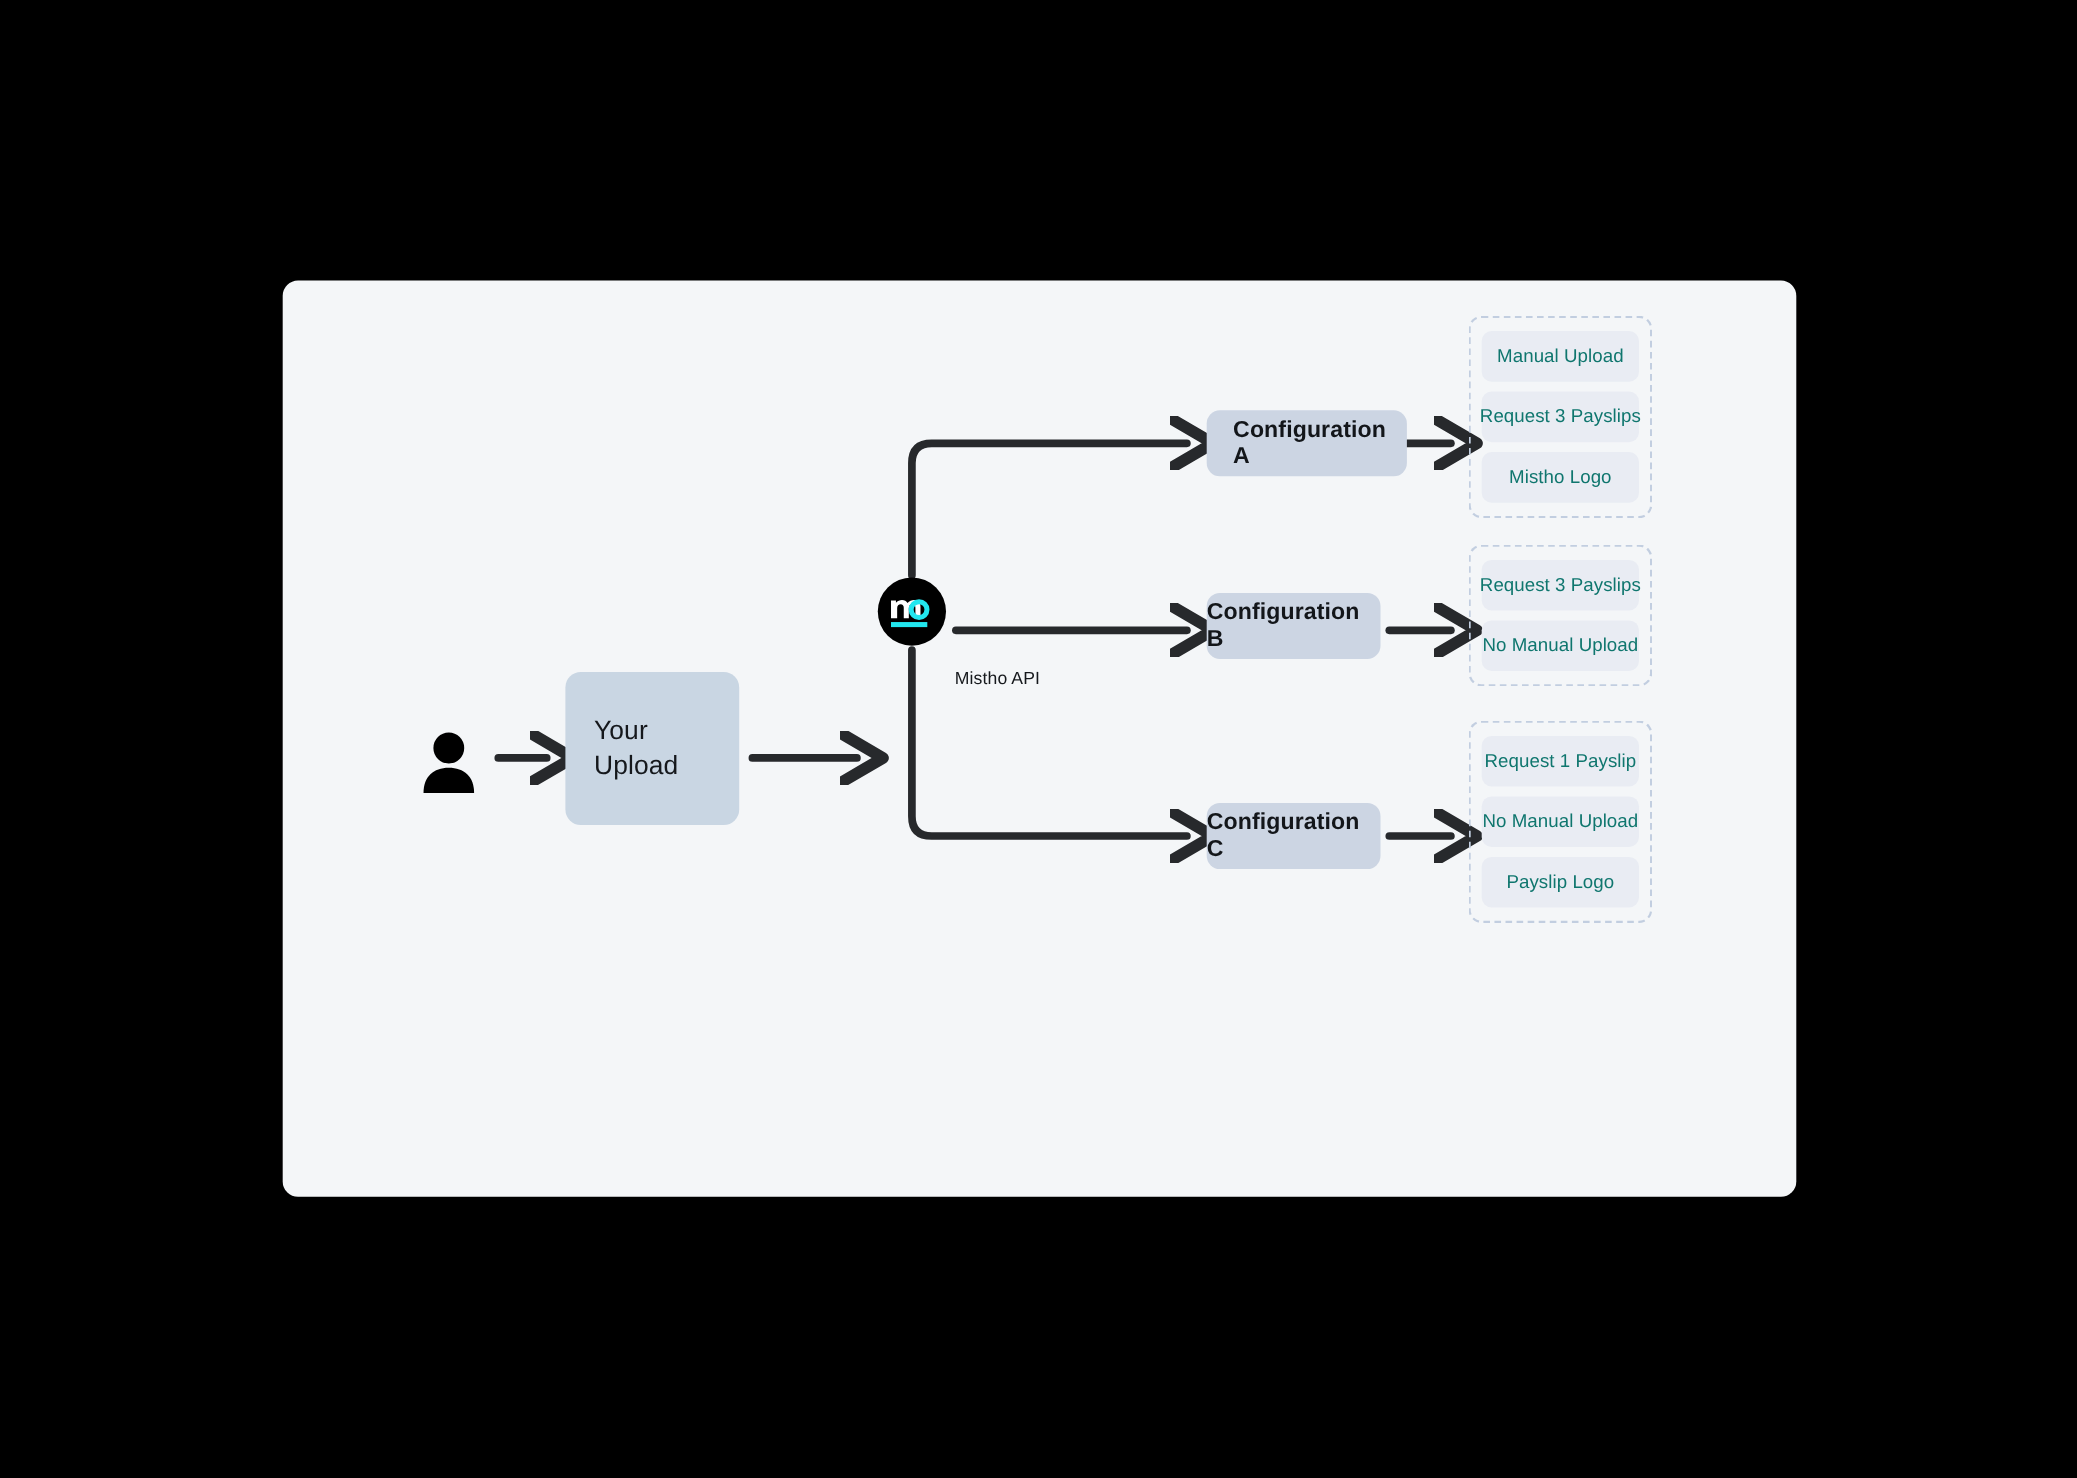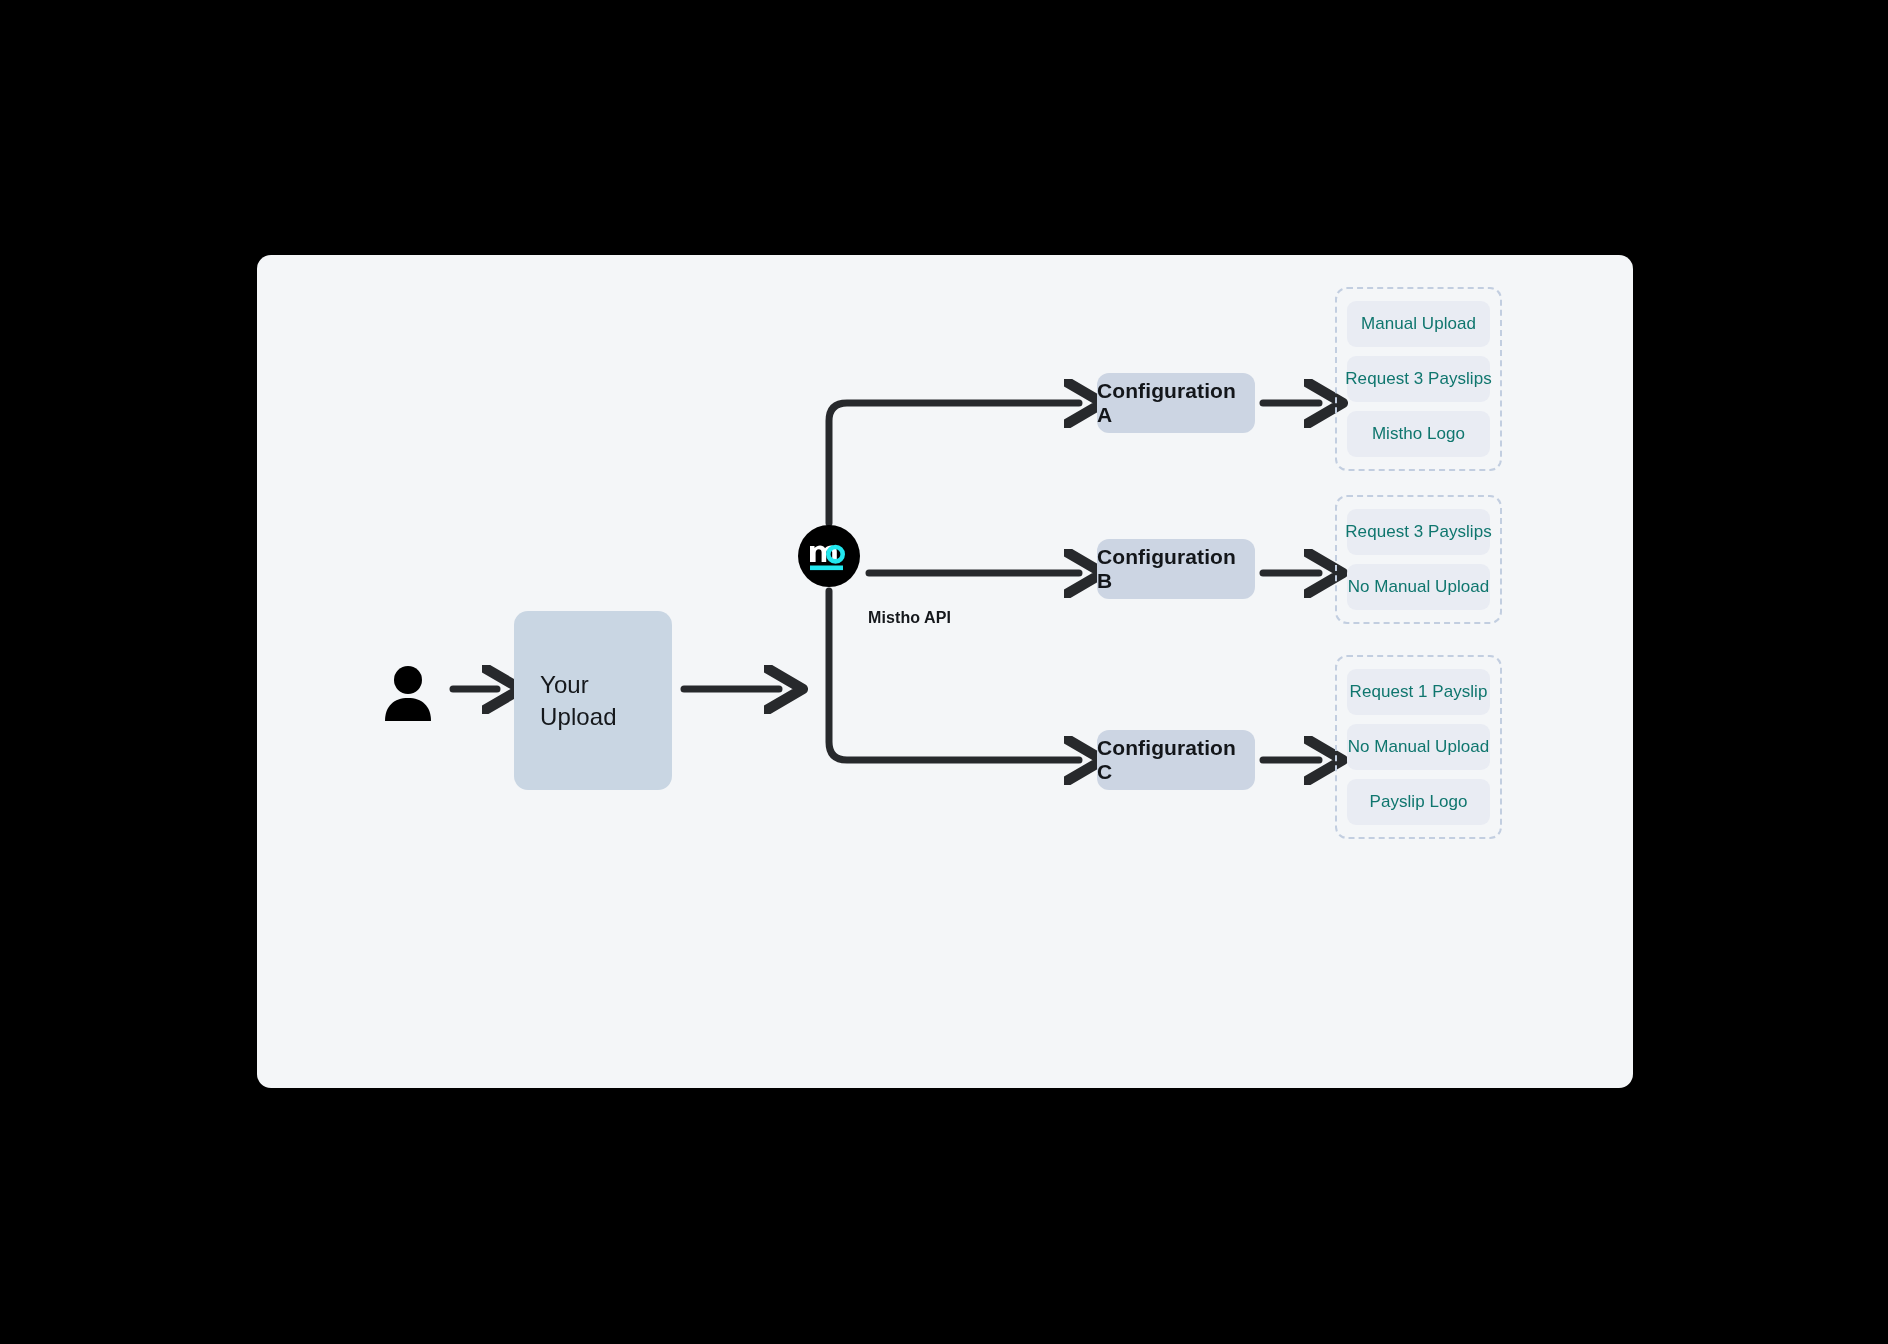--- a/index.html
+++ b/index.html
@@ -44,21 +44,21 @@
     width: 52px;
     height: 56px;
   }
 
   
   #backend-box {
     position: absolute;
     left: 257px;
     top: 356px;
     width: 158px;
-    height: 179px;
+    height: 139px;
     background: #c9d6e3;
     border-radius: 14px;
     box-sizing: border-box;
     padding: 0 26px;
     display: flex;
     align-items: center;
   }
   #backend-box .label {
     font-size: 24px;
     color: #15181c;
@@ -87,42 +87,42 @@
     left: 11px;
     top: 16px;
     width: 40px;
     height: 32px;
   }
   #mistho-caption {
     position: absolute;
     left: 70px;
     top: 84px;
     font-size: 16px;
-    font-weight: bold;
+    font-weight: normal;
     color: #15181c;
     white-space: nowrap;
     letter-spacing: 0.1px;
   }
 
   
   .config-box {
     position: absolute;
     width: 158px;
     height: 60px;
     background: #ccd5e3;
     border-radius: 12px;
     display: flex;
     align-items: center;
     justify-content: center;
     font-size: 21px;
     font-weight: bold;
     color: #13161a;
     letter-spacing: 0.1px;
   }
-  #config-a { left: 840px; top: 118px; }
+  #config-a { left: 840px; top: 118px; padding-left: 24px; }
   #config-b { left: 840px; top: 284px; }
   #config-c { left: 840px; top: 475px; }
 
   
   .group {
     position: absolute;
     left: 1078px;
     border: 2px dashed #c2cee0;
     border-radius: 12px;
     box-sizing: border-box;

